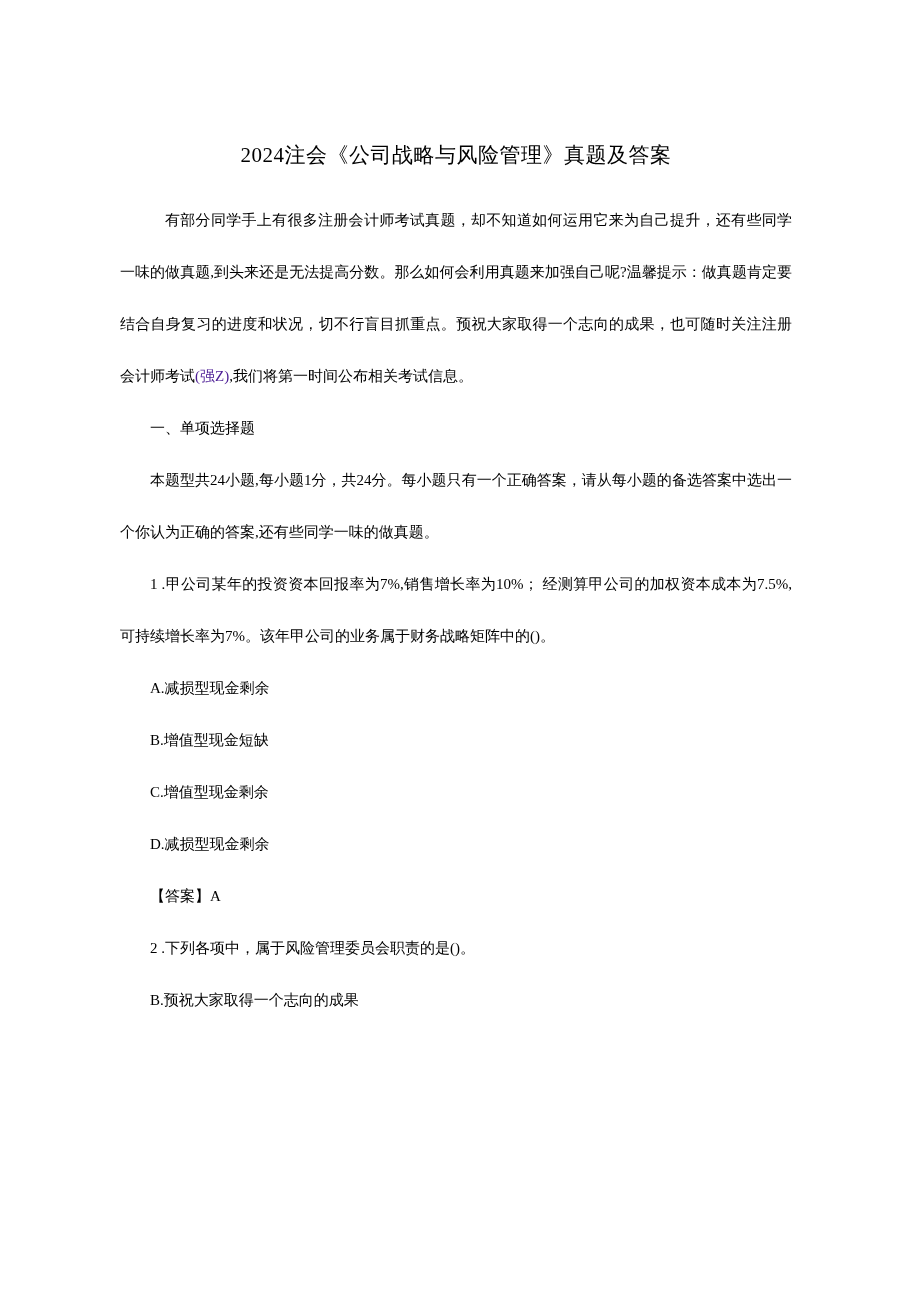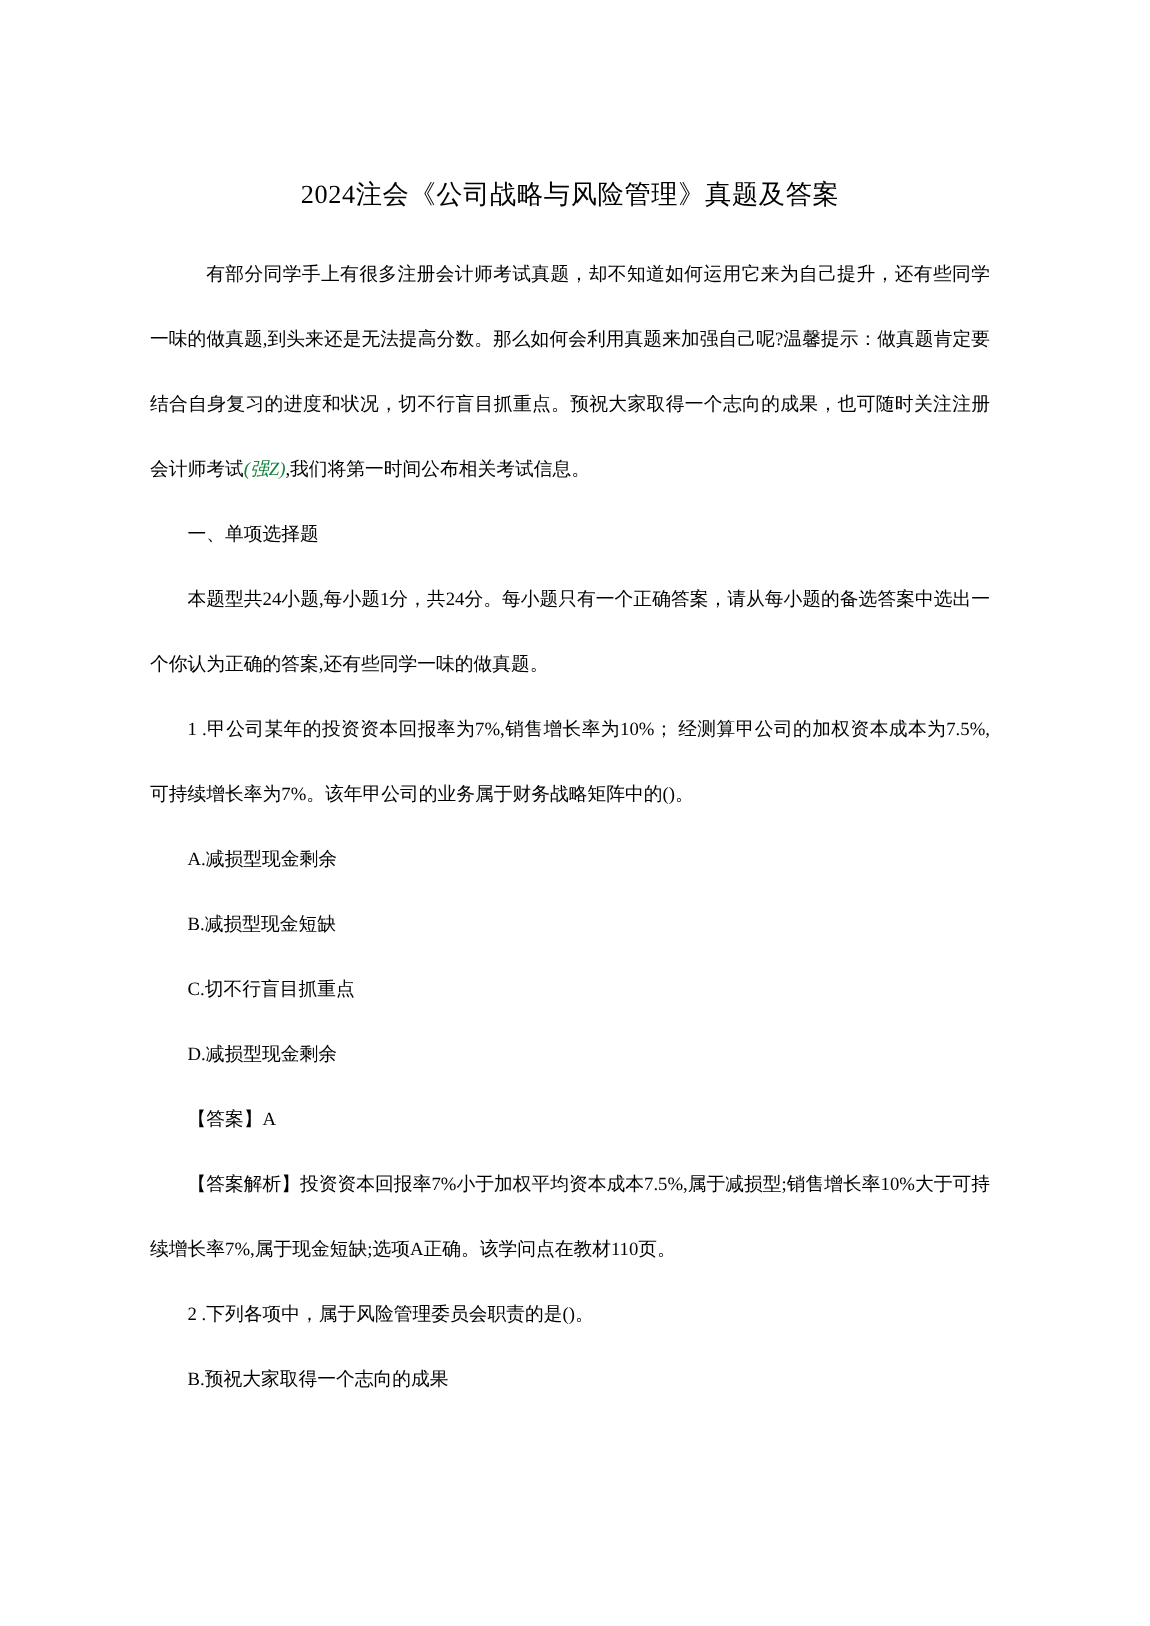--- a/index.html
+++ b/index.html
@@ -32,50 +32,48 @@
     text-justify: inter-ideograph;
   }
   .intro {
     margin-top: 24px;
     text-indent: 3em;
   }
   .indent {
     text-indent: 2em;
   }
   .link {
-    color: #15803d;
+    color: #4c1d95;
     cursor: pointer;
-    font-style: italic;
   }
 </style>
 </head>
 <body>
 
 <div class="page">
 
   <div class="doc-title">2024注会《公司战略与风险管理》真题及答案</div>
 
   <p class="para intro"><span>有部分同学手上有很多注册会计师考试真题，却不知道如何运用它来为自己提升，还有些同学一味的做真题,到头来还是无法提高分数。那么如何会利用真题来加强自己呢?温馨提示：做真题肯定要结合自身复习的进度和状况，切不行盲目抓重点。预祝大家取得一个志向的成果，也可随时关注注册会计师考试</span><span class="link">(强Z)</span><span>,我们将第一时间公布相关考试信息。</span></p>
 
   <p class="para indent">一、单项选择题</p>
 
   <p class="para indent">本题型共24小题,每小题1分，共24分。每小题只有一个正确答案，请从每小题的备选答案中选出一个你认为正确的答案,还有些同学一味的做真题。</p>
 
   <p class="para indent">1 .甲公司某年的投资资本回报率为7%,销售增长率为10%； 经测算甲公司的加权资本成本为7.5%,可持续增长率为7%。该年甲公司的业务属于财务战略矩阵中的()。</p>
 
   <p class="para indent">A.减损型现金剩余</p>
 
-  <p class="para indent">B.减损型现金短缺</p>
+  <p class="para indent">B.增值型现金短缺</p>
 
-  <p class="para indent">C.切不行盲目抓重点</p>
+  <p class="para indent">C.增值型现金剩余</p>
 
   <p class="para indent">D.减损型现金剩余</p>
 
   <p class="para indent">【答案】A</p>
 
-  <p class="para indent">【答案解析】投资资本回报率7%小于加权平均资本成本7.5%,属于减损型;销售增长率10%大于可持续增长率7%,属于现金短缺;选项A正确。该学问点在教材110页。</p>
 
   <p class="para indent">2 .下列各项中，属于风险管理委员会职责的是()。</p>
 
 
   <p class="para indent">B.预祝大家取得一个志向的成果</p>
 
 </div>
 
 </body></html>

